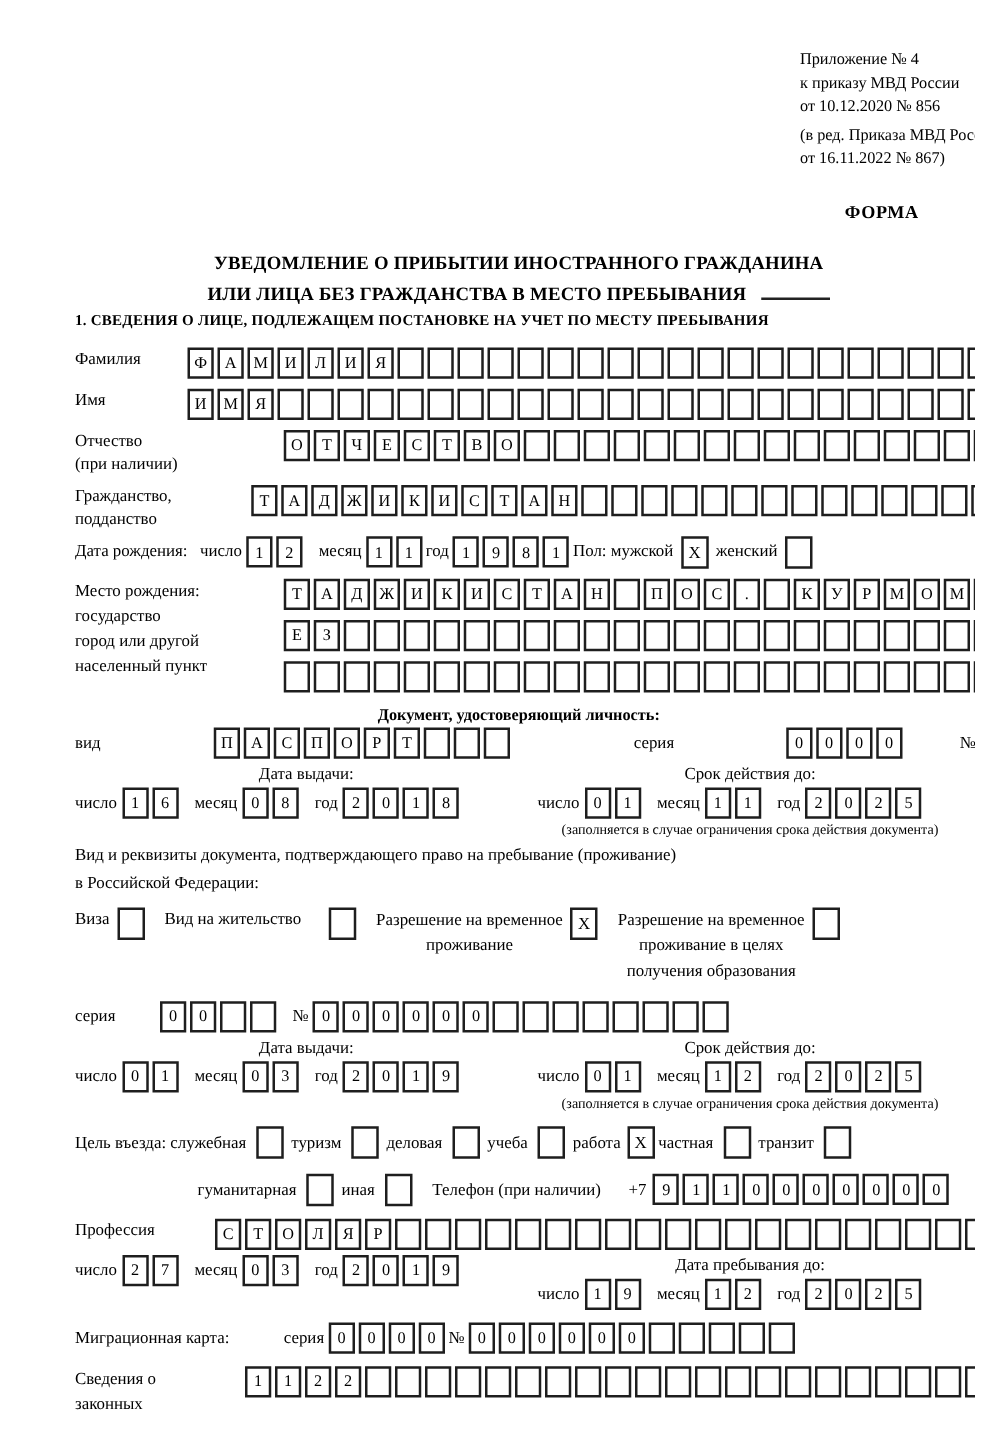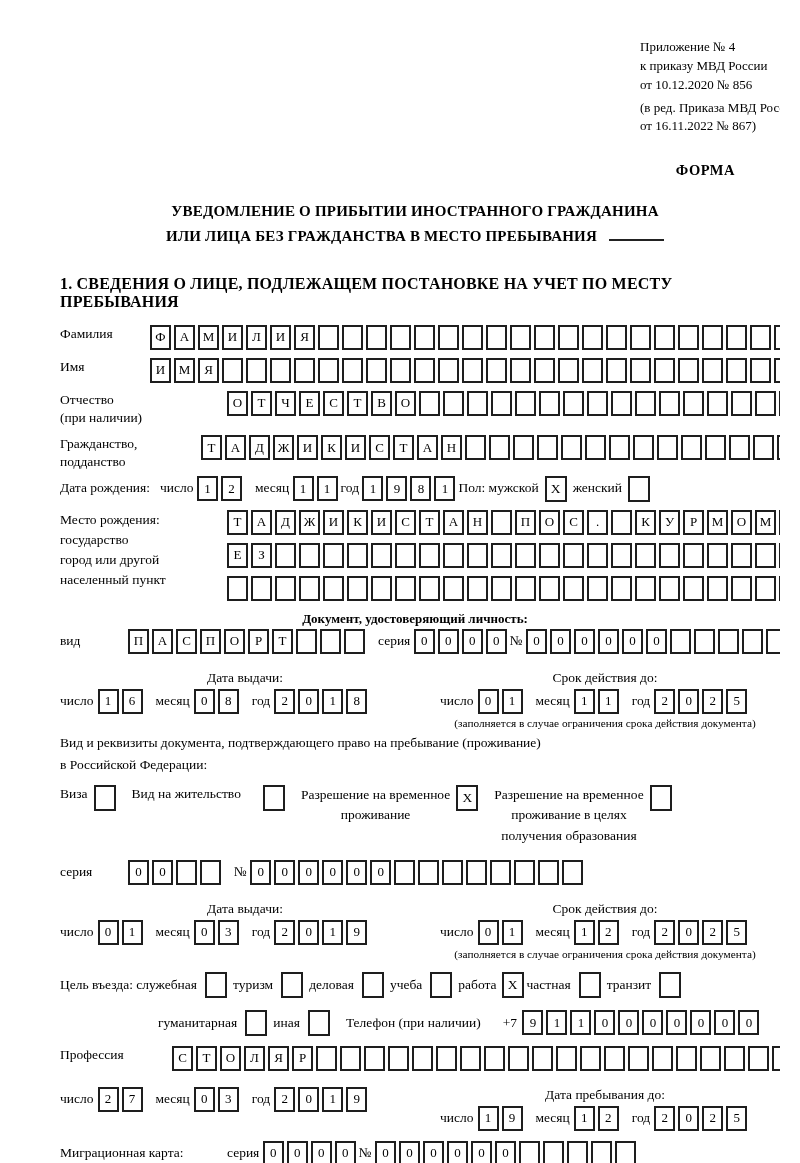--- a/index.html
+++ b/index.html
@@ -6,21 +6,21 @@
   body{font-family:"Liberation Serif","DejaVu Serif",serif;}
   .page{width:760px;height:1163px;margin:0 auto;background:#fff;box-sizing:border-box;
         padding:38px 10px 10px 40px;overflow:hidden;position:relative;}
   
   .ref-block{margin-left:580px;width:215px;font-size:13px;line-height:1.45;}
   .ref-sub{margin-top:4px;}
   .forma{font-weight:bold;font-size:14.5px;text-align:right;padding-right:35px;margin-top:26px;letter-spacing:.5px;}
   
   .title{font-weight:bold;font-size:15px;text-align:center;margin-top:20px;line-height:1.65;letter-spacing:.2px;}
   .blank-line{display:inline-block;width:55px;border-bottom:2px solid #222;height:12px;margin-left:8px;}
-  .section-title{font-weight:bold;font-size:16px;margin-top:26px;letter-spacing:.2px;}
+  .section-title{font-weight:bold;font-size:12px;letter-spacing:.2px;}
   
   .row{display:flex;align-items:flex-start;margin-top:8px;font-size:13.5px;}
   .lbl{font-size:13.5px;line-height:1.35;white-space:nowrap;}
   .lbl2{font-size:13.5px;line-height:1.5;}
   .w88{width:90px;flex:none;}
   .w138{width:141px;flex:none;}
   .w167{width:167px;flex:none;}
   .w110{width:112px;flex:none;}
   .w68{width:68px;flex:none;}
   .w136{width:136px;flex:none;}
@@ -31,21 +31,21 @@
         font-size:13px;background:#fff;}
   .cbx{width:18px;height:22px;border:2px solid #1e1e1e;display:inline-flex;flex:none;
        align-items:center;justify-content:center;font-size:13.5px;background:#fff;margin:0 6px;}
   .gap{display:inline-block;width:10px;flex:none;}
   .mt2{margin-top:2px;} .mt4{margin-top:4px;} .mt10{margin-top:10px;} .mt14{margin-top:14px;}
   .stack{display:flex;flex-direction:column;}
   .boxrows .cells{margin-top:0;}
   .boxrows .rowgap{height:8px;}
   .doc-head{font-weight:bold;font-size:13px;text-align:center;margin-top:10px;}
   
-  .date-pair{display:flex;margin-top:16px;gap:10px;}
+  .date-pair{display:flex;margin-top:4px;}
   .dp-col{display:flex;flex-direction:column;}
   .dp-left{width:370px;flex:none;}
   .dp-right{flex:1;}
   .dp-head{font-size:13.5px;text-align:center;margin-bottom:3px;}
   .dp-row{display:flex;align-items:center;font-size:13.5px;}
   .dp-row .lbl{margin-right:4px;}
   .dp-row .cells{margin-right:10px;}
   .dp-note{font-size:11.3px;text-align:center;margin-top:3px;white-space:nowrap;}
   
   .permits{display:flex;align-items:flex-start;margin-top:10px;font-size:13.5px;}
@@ -325,21 +325,21 @@
           <span class="cell"></span>
           <span class="cell"></span>
           <span class="cell"></span>
           <span class="cell"></span>
           <span class="cell"></span>
         </div>
     </div>
   </div>
 
   <div class="doc-head">Документ, удостоверяющий личность:</div>
-  <div class="row mt2" style="align-items:center;">
+  <div class="row mt2" style="align-items:center;gap:43px;">
     <span class="lbl w68">вид</span>
     <span class="cells">
         <span class="cell">П</span>
         <span class="cell">А</span>
         <span class="cell">С</span>
         <span class="cell">П</span>
         <span class="cell">О</span>
         <span class="cell">Р</span>
         <span class="cell">Т</span>
         <span class="cell"></span>

